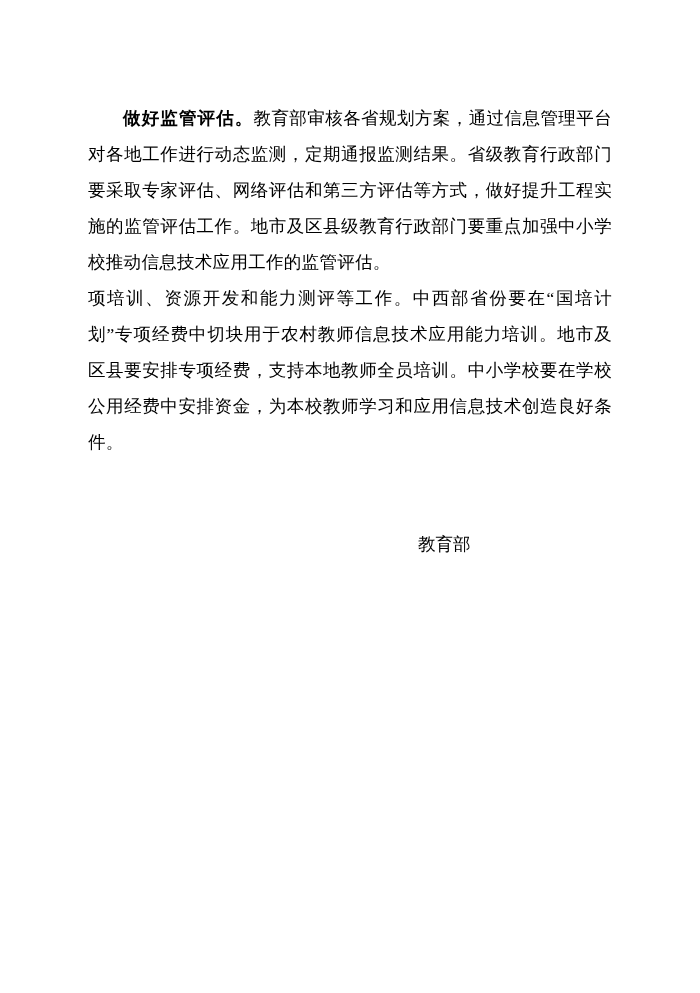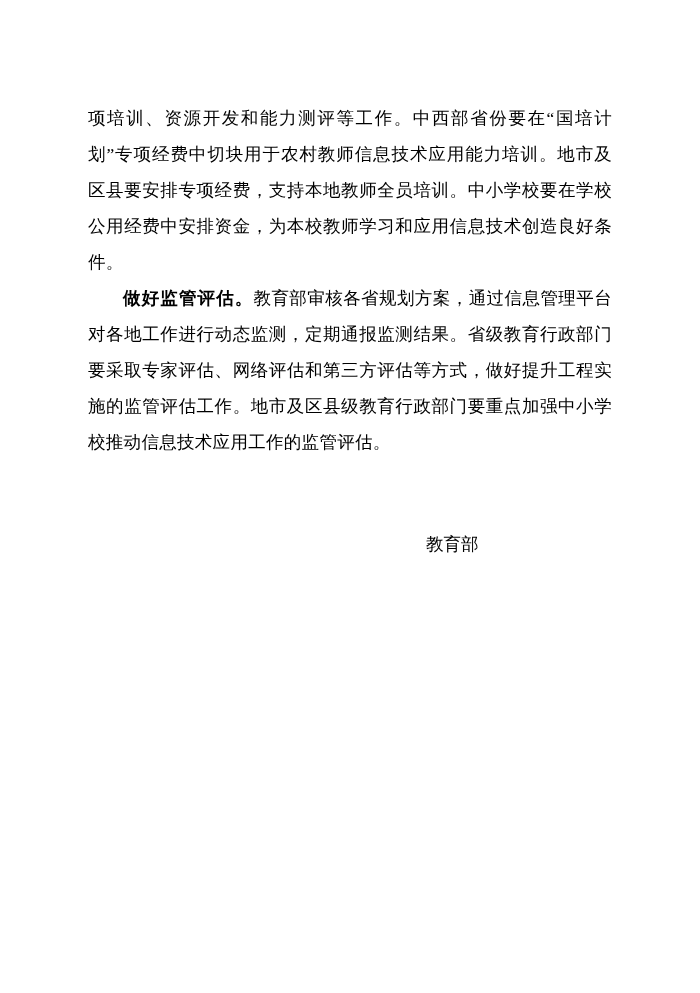--- a/index.html
+++ b/index.html
@@ -40,42 +40,42 @@
     letter-spacing: 1px;
   }
   .signature-block {
     margin-top: 66px;
     text-align: left;
     padding-left: 330px;
     font-size: 17.5px;
     line-height: 36px;
   }
   .sig-line {
-    margin: 8px;
+    margin: 0;
     white-space: nowrap;
   }
   .sig-date {
     margin: 0;
     margin-left: -42px;
     white-space: nowrap;
   }
 </style>
 </head>
 <body>
 
 <div class="page">
 
   <div class="doc-body">
 
+    <p class="para indent">
+      <span class="lead">做好监管评估。</span><span>教育部审核各省规划方案，通过信息管理平台对各地工作进行动态监测，定期通报监测结果。省级教育行政部门要采取专家评估、网络评估和第三方评估等方式，做好提升工程实施的监管评估工作。地市及区县级教育行政部门要重点加强中小学校推动信息技术应用工作的监管评估。</span>
+    </p>
+
     <p class="para">
       <span>项培训、资源开发和能力测评等工作。中西部省份要在“国培计划”专项经费中切块用于农村教师信息技术应用能力培训。地市及区县要安排专项经费，支持本地教师全员培训。中小学校要在学校公用经费中安排资金，为本校教师学习和应用信息技术创造良好条件。</span>
-    </p>
-
-    <p class="para indent">
-      <span class="lead">做好监管评估。</span><span>教育部审核各省规划方案，通过信息管理平台对各地工作进行动态监测，定期通报监测结果。省级教育行政部门要采取专家评估、网络评估和第三方评估等方式，做好提升工程实施的监管评估工作。地市及区县级教育行政部门要重点加强中小学校推动信息技术应用工作的监管评估。</span>
     </p>
 
   </div>
 
   <div class="signature-block">
     <p class="sig-line">教育部</p>
   </div>
 
 </div>
 

